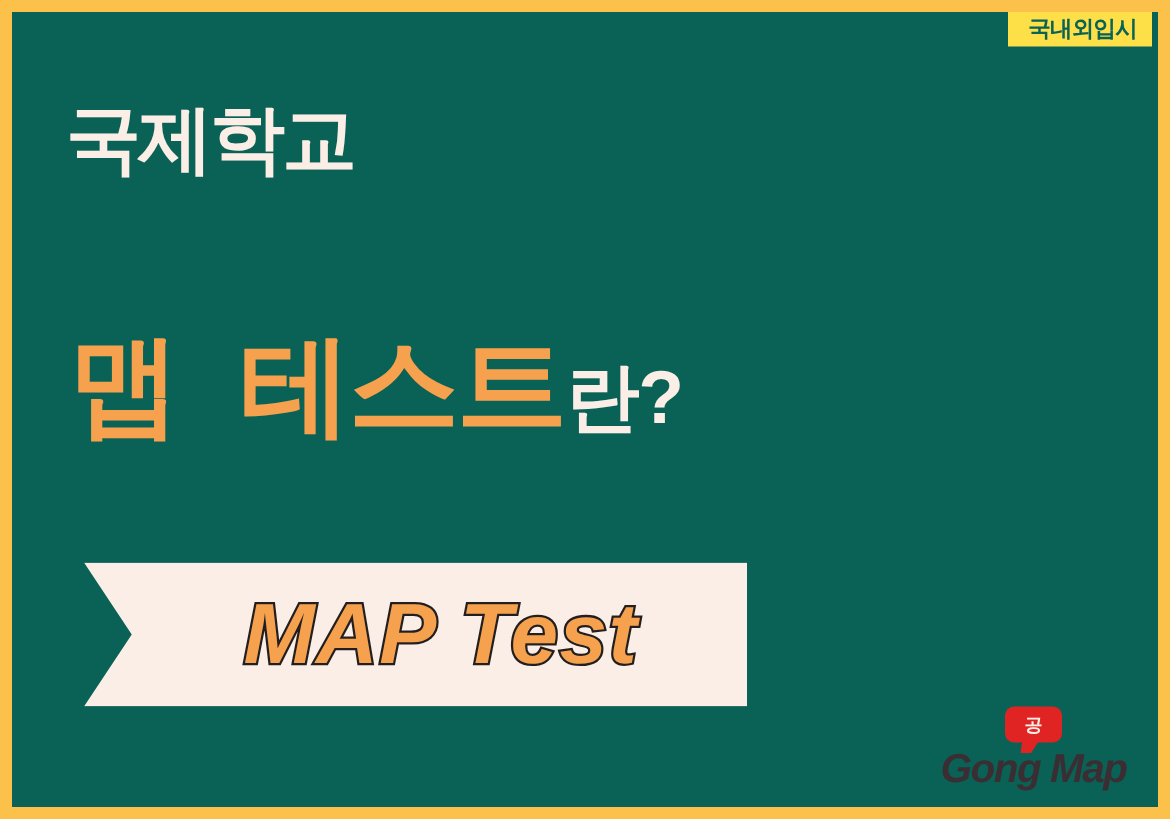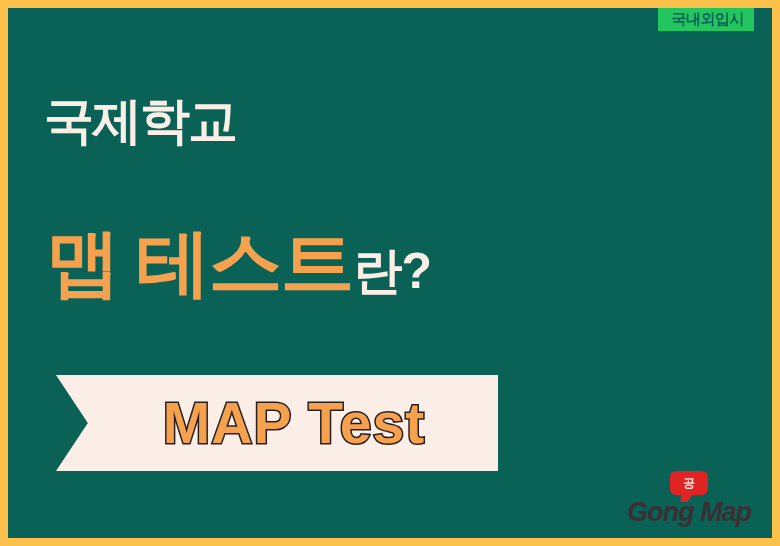--- a/index.html
+++ b/index.html
@@ -27,24 +27,24 @@
     top: 8px;
     right: 8px;
     bottom: 8px;
     background: #0a6156;
   }
 
   
   .badge {
     position: absolute;
     top: 0;
-    right: 18px;
+    right: 4px;
     height: 23px;
     padding: 0 10px 0 14px;
-    background: #22c55e;
+    background: #fde047;
     color: #0a6156;
     font-size: 15px;
     font-weight: bold;
     letter-spacing: -0.5px;
     display: flex;
     align-items: center;
     justify-content: flex-end;
     box-sizing: border-box;
     z-index: 5;
   }
@@ -53,38 +53,38 @@
   .headline {
     position: absolute;
     left: 36px;
     top: 56px;
     color: #fbeee6;
     font-size: 50px;
     font-weight: bold;
     line-height: 1.16;
     letter-spacing: -2px;
     white-space: nowrap;
-    margin-top: 28px;
   }
   .headline .line { display: block; }
 
   
   .subhead {
     position: absolute;
     left: 38px;
     top: 218px;
     white-space: nowrap;
     line-height: 1;
   }
   .subhead .big {
     font-size: 74px;
     font-weight: bold;
     color: #f6a14e;
     letter-spacing: -2px;
     vertical-align: baseline;
+    font-family: Liberation Mono, monospace;
   }
   .subhead .small {
     font-size: 50px;
     font-weight: bold;
     color: #fbeee6;
     letter-spacing: -1px;
     vertical-align: baseline;
   }
 
   
@@ -99,20 +99,21 @@
     clip-path: polygon(0 0, 100% 0, 100% 100%, 0 100%, 7.2% 50%);
     display: flex;
     align-items: center;
     justify-content: center;
     padding-left: 34px;
     box-sizing: border-box;
   }
   .ribbon-text {
     font-size: 57px;
     font-weight: bold;
+    font-style: italic;
     color: #f6a14e;
     letter-spacing: 1px;
     -webkit-text-stroke: 3px #231f20;
     paint-order: stroke fill;
     white-space: nowrap;
   }
 
   
   .logo {
     position: absolute;

